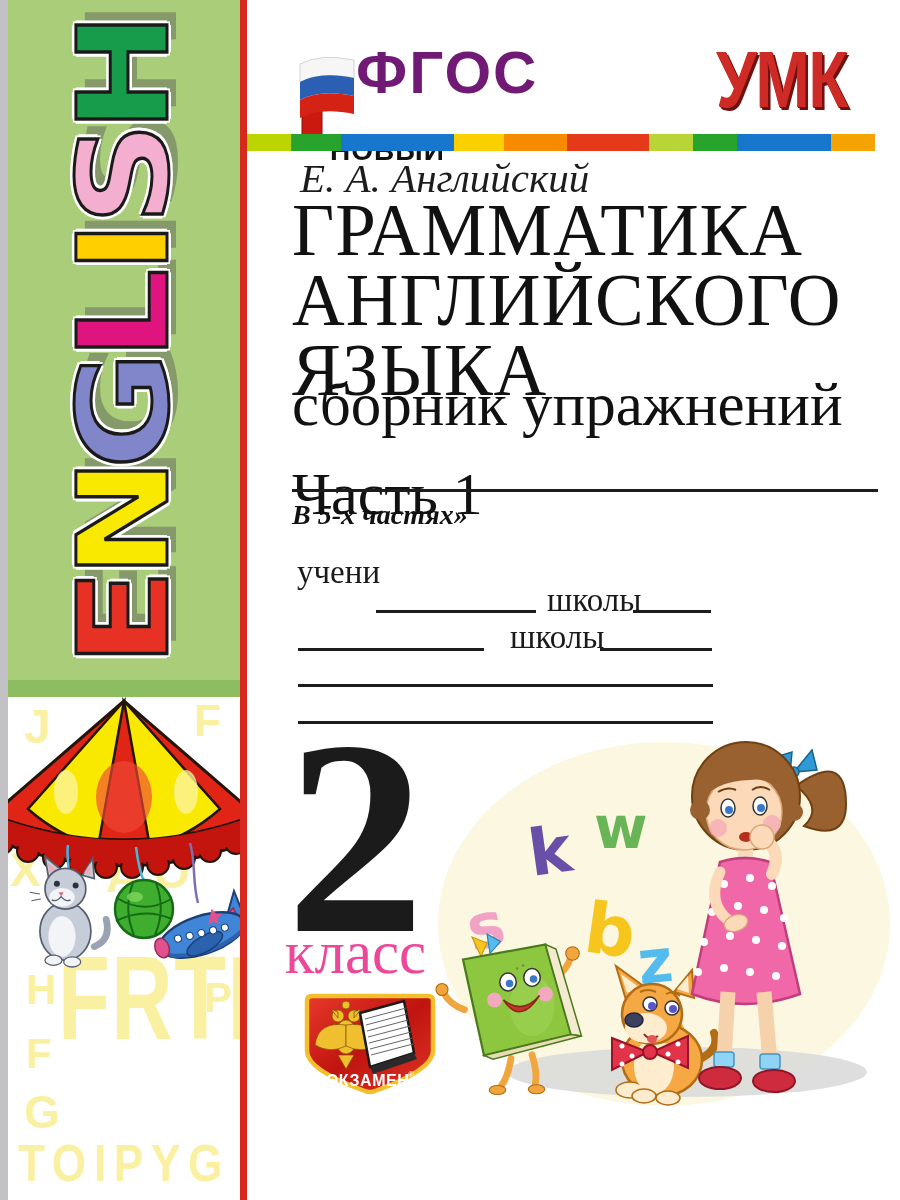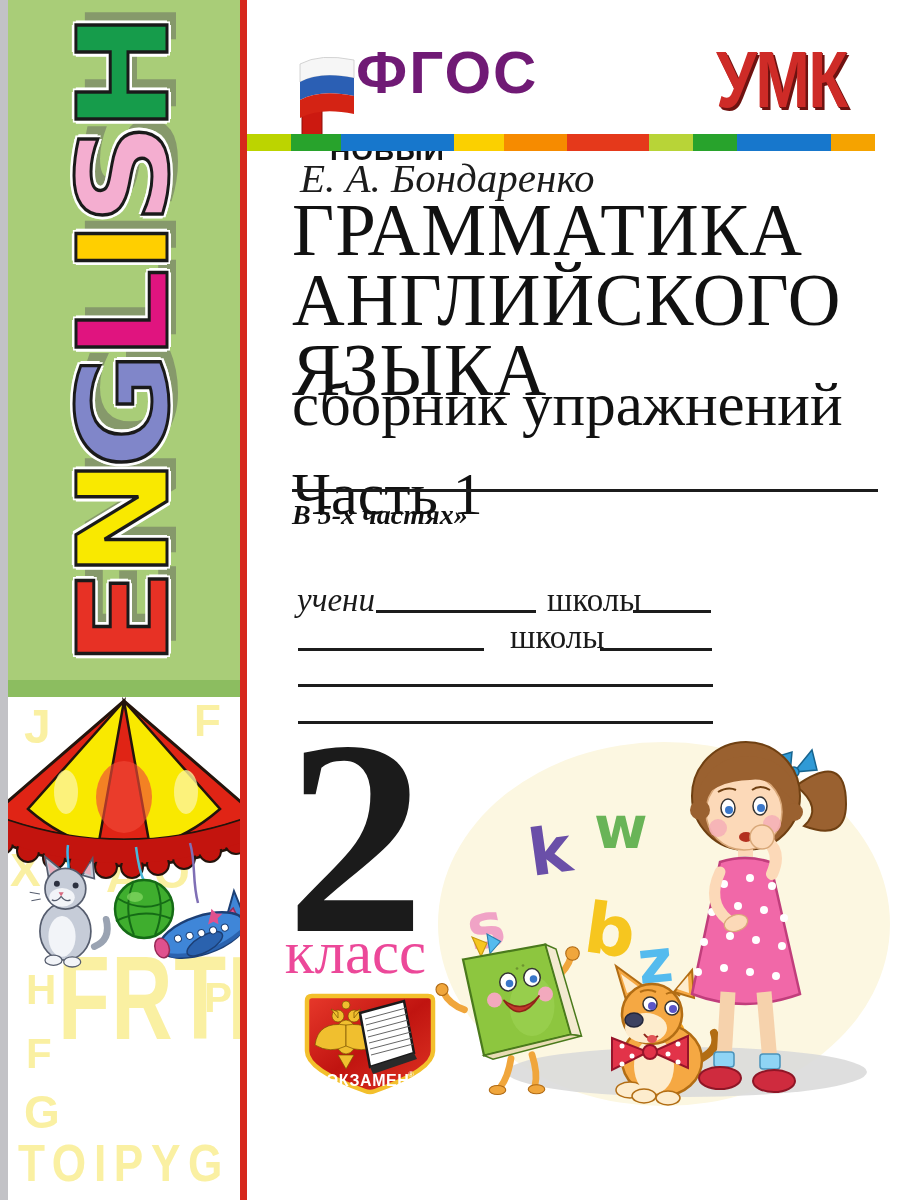--- a/index.html
+++ b/index.html
@@ -183,35 +183,35 @@
       <path d="M6,52 Q26,41 60,48 L60,66 Q26,59 6,70 Z" fill="#d42314"></path>
     </svg>
     <span class="fgos-title">ФГОС</span>
     <span class="fgos-sub">НОВЫЙ</span>
   </div>
 
   <div class="abs umk">УМК</div>
 
   <div class="abs rainbow" id="rainbow" style="background: linear-gradient(90deg, rgb(188, 212, 0) 0%, rgb(188, 212, 0) 7%, rgb(40, 163, 44) 7%, rgb(40, 163, 44) 15%, rgb(23, 119, 204) 15%, rgb(23, 119, 204) 33%, rgb(251, 208, 0) 33%, rgb(251, 208, 0) 41%, rgb(246, 139, 0) 41%, rgb(246, 139, 0) 51%, rgb(229, 57, 27) 51%, rgb(229, 57, 27) 64%, rgb(184, 212, 55) 64%, rgb(184, 212, 55) 71%, rgb(40, 163, 44) 71%, rgb(40, 163, 44) 78%, rgb(23, 119, 204) 78%, rgb(23, 119, 204) 93%, rgb(245, 163, 0) 93%, rgb(245, 163, 0) 100%);"></div>
 
-  <div class="abs author">Е. А. Бондаренко</div>
+  <div class="abs author">Е. А. Английский</div>
   <div class="abs book-title" id="title-host">
       <div>ГРАММАТИКА</div>
       <div>АНГЛИЙСКОГО</div>
       <div>ЯЗЫКА</div>
     </div>
   <div class="abs subtitle">сборник упражнений</div>
   <div class="abs part">Часть 1</div>
   <div class="abs rule"></div>
   <div class="abs edition" id="edition-host">
       <div>В 5-х частях»</div>
     </div>
 
   <div>
-    <span class="form-label" style="left:297px;top:582px;font-style:italic;">учени</span>
+    <span class="form-label" style="left:297px;top:554px;">учени</span>
     <span class="fline" style="left:376px;top:610px;width:160px;"></span>
     <span class="form-label" style="left:547px;top:582px;">школы</span>
     <span class="fline" style="left:633px;top:610px;width:78px;"></span>
     <span class="fline" style="left:298px;top:648px;width:186px;"></span>
     <span class="form-label" style="left:510px;top:619px;text-align:center;">школы</span>
     <span class="fline" style="left:600px;top:648px;width:112px;"></span>
     <span class="fline" style="left:298px;top:684px;width:415px;"></span>
     <span class="fline" style="left:298px;top:721px;width:415px;"></span>
   </div>
 

